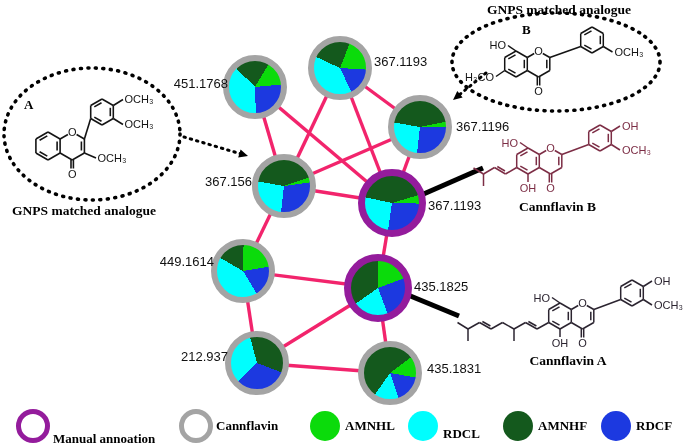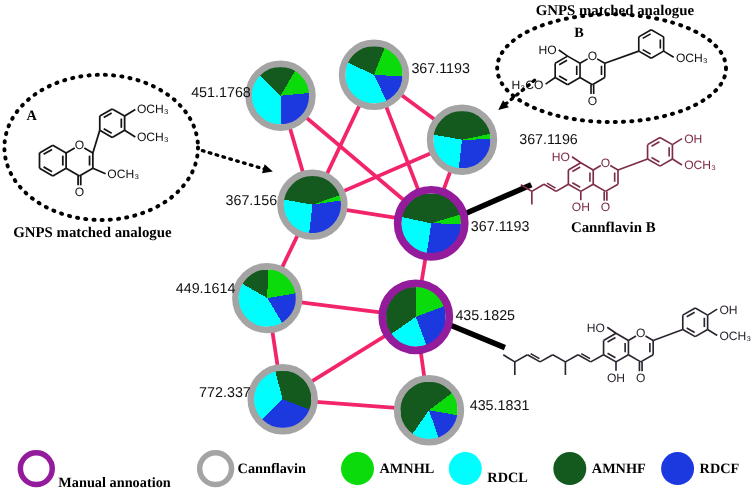--- a/index.html
+++ b/index.html
@@ -212,36 +212,37 @@
       <text x="582.5" y="347" text-anchor="middle" class="atom" fill="#2B2430">O</text>
       <text x="654" y="285" text-anchor="start" class="atom" fill="#2B2430">OH</text>
       <text x="654" y="309" text-anchor="start" class="atom" fill="#2B2430">OCH₃</text>
     </svg>
 
   <div class="serif-bold tl">GNPS matched analogue</div>
   <div class="serif-bold tr">GNPS matched analogue</div>
   <div class="serif-bold la">A</div>
   <div class="serif-bold lb">B</div>
   <div class="serif-bold cb">Cannflavin B</div>
+  <div class="serif-bold ca">Cannflavin A</div>
 <div class="node" style="left: 223px; top: 55px; width: 64px; height: 64px; border: 6px solid rgb(164, 164, 164); background: conic-gradient(from -45deg, rgb(20, 89, 29) 0%, rgb(20, 89, 29) 21%, rgb(11, 219, 11) 21%, rgb(11, 219, 11) 36%, rgb(28, 57, 224) 36%, rgb(28, 57, 224) 62%, rgb(0, 254, 254) 62%, rgb(0, 254, 254) 100%);"></div>
     <div class="mz" style="right: 457px; top: 76px;">451.1768</div>
     <div class="node" style="left: 308px; top: 36px; width: 64px; height: 64px; border: 6px solid rgb(164, 164, 164); background: conic-gradient(from -65deg, rgb(20, 89, 29) 0%, rgb(20, 89, 29) 24%, rgb(11, 219, 11) 24%, rgb(11, 219, 11) 44%, rgb(28, 57, 224) 44%, rgb(28, 57, 224) 61%, rgb(0, 254, 254) 61%, rgb(0, 254, 254) 100%);"></div>
     <div class="mz" style="left: 374px; top: 54px;">367.1193</div>
     <div class="node" style="left: 388px; top: 95px; width: 64px; height: 64px; border: 6px solid rgb(164, 164, 164); background: conic-gradient(from -80deg, rgb(20, 89, 29) 0%, rgb(20, 89, 29) 44%, rgb(11, 219, 11) 44%, rgb(11, 219, 11) 47%, rgb(28, 57, 224) 47%, rgb(28, 57, 224) 74%, rgb(0, 254, 254) 74%, rgb(0, 254, 254) 100%);"></div>
-    <div class="mz" style="left: 472px; top: 119px;">367.1196</div>
+    <div class="mz" style="left: 456px; top: 119px;">367.1196</div>
     <div class="node" style="left: 252px; top: 154px; width: 64px; height: 64px; border: 6px solid rgb(164, 164, 164); background: conic-gradient(from -80deg, rgb(20, 89, 29) 0%, rgb(20, 89, 29) 42%, rgb(11, 219, 11) 42%, rgb(11, 219, 11) 45%, rgb(28, 57, 224) 45%, rgb(28, 57, 224) 74%, rgb(0, 254, 254) 74%, rgb(0, 254, 254) 100%);"></div>
     <div class="mz" style="right: 433px; top: 174px;">367.156</div>
     <div class="node" style="left: 358px; top: 169px; width: 68px; height: 68px; border: 7px solid rgb(148, 28, 156); background: conic-gradient(from -78deg, rgb(20, 89, 29) 0%, rgb(20, 89, 29) 42%, rgb(11, 219, 11) 42%, rgb(11, 219, 11) 47%, rgb(28, 57, 224) 47%, rgb(28, 57, 224) 74%, rgb(0, 254, 254) 74%, rgb(0, 254, 254) 100%);"></div>
     <div class="mz" style="left: 428px; top: 198px;">367.1193</div>
     <div class="node" style="left: 211px; top: 239px; width: 64px; height: 64px; border: 6px solid rgb(164, 164, 164); background: conic-gradient(from -60deg, rgb(20, 89, 29) 0%, rgb(20, 89, 29) 17%, rgb(11, 219, 11) 17%, rgb(11, 219, 11) 39%, rgb(28, 57, 224) 39%, rgb(28, 57, 224) 58%, rgb(0, 254, 254) 58%, rgb(0, 254, 254) 100%);"></div>
     <div class="mz" style="right: 471px; top: 254px;">449.1614</div>
     <div class="node" style="left: 344px; top: 254px; width: 68px; height: 68px; border: 7px solid rgb(148, 28, 156); background: conic-gradient(from -125deg, rgb(20, 89, 29) 0%, rgb(20, 89, 29) 35%, rgb(11, 219, 11) 35%, rgb(11, 219, 11) 54%, rgb(28, 57, 224) 54%, rgb(28, 57, 224) 79%, rgb(0, 254, 254) 79%, rgb(0, 254, 254) 100%);"></div>
     <div class="mz" style="left: 414px; top: 279px; text-align: center;">435.1825</div>
     <div class="node" style="left: 225px; top: 331px; width: 64px; height: 64px; border: 6px solid rgb(164, 164, 164); background: conic-gradient(from -15deg, rgb(20, 89, 29) 0%, rgb(20, 89, 29) 35%, rgb(28, 57, 224) 35%, rgb(28, 57, 224) 67%, rgb(0, 254, 254) 67%, rgb(0, 254, 254) 100%);"></div>
-    <div class="mz" style="right: 457px; top: 349px;">772.337</div>
+    <div class="mz" style="right: 457px; top: 349px;">212.937</div>
     <div class="node" style="left: 358px; top: 341px; width: 64px; height: 64px; border: 6px solid rgb(164, 164, 164); background: conic-gradient(from -145deg, rgb(20, 89, 29) 0%, rgb(20, 89, 29) 55%, rgb(11, 219, 11) 55%, rgb(11, 219, 11) 68%, rgb(28, 57, 224) 68%, rgb(28, 57, 224) 85%, rgb(0, 254, 254) 85%, rgb(0, 254, 254) 100%);"></div>
     <div class="mz" style="left: 427px; top: 361px;">435.1831</div>
     <div class="legend-icon" style="left: 16px; top: 409px; width: 34px; height: 34px; border: 5px solid rgb(148, 28, 156); background: rgb(255, 255, 255);"></div>
     <div class="legend-label" style="left: 53px; top: 431px;">Manual annoation</div>
     <div class="legend-icon" style="left: 179px; top: 409px; width: 34px; height: 34px; border: 5px solid rgb(164, 164, 164); background: rgb(255, 255, 255);"></div>
     <div class="legend-label" style="left: 216px; top: 418px;">Cannflavin</div>
     <div class="legend-icon" style="left: 310px; top: 411px; width: 30px; height: 30px; background: rgb(11, 219, 11);"></div>
     <div class="legend-label" style="left: 345px; top: 418px;">AMNHL</div>
     <div class="legend-icon" style="left: 408px; top: 411px; width: 30px; height: 30px; background: rgb(0, 254, 254);"></div>
     <div class="legend-label" style="left: 443px; top: 394px; margin-top: 32px;">RDCL</div>

